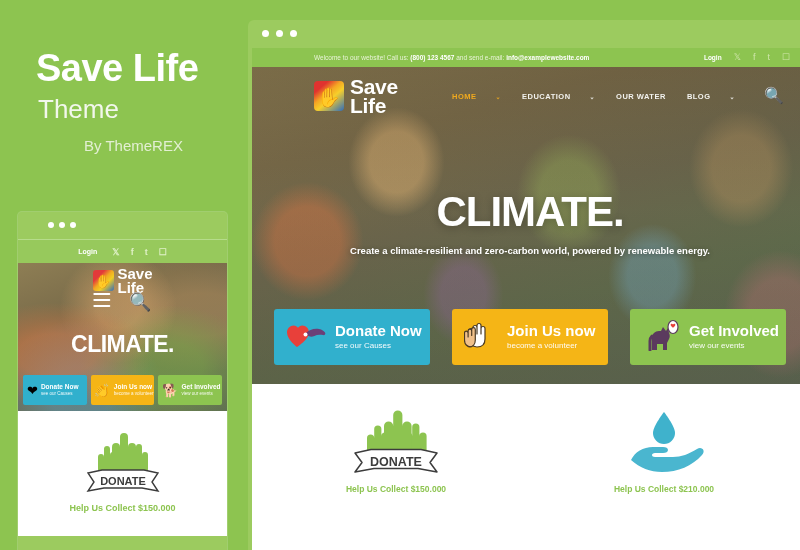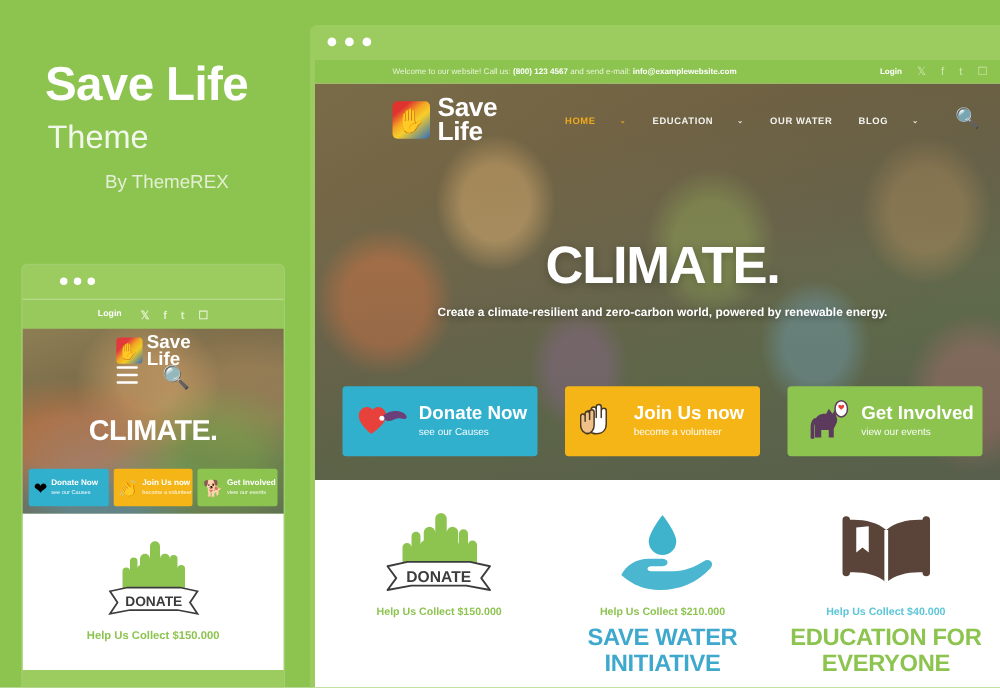--- a/index.html
+++ b/index.html
@@ -400,34 +400,18 @@
         <div class="icn">
           <svg width="106" height="66" viewBox="0 0 106 66">
             <path d="M53 4 C53 4 42 18 42 25 a11 11 0 0022 0 C64 18 53 4 53 4z" fill="#3fb2cc"></path>
             <path d="M20 52 c4-8 12-13 22-13 h10 c3 0 5 1 5 3 0 2-2 3-5 3h-8c-2 0-3 1-3 2s1 2 3 2h18 c8 0 16-3 24-8 5-3 9 2 5 6 -10 11-24 17-40 17 -12 0-22-4-31-12z" fill="#4ab6cf"></path>
           </svg>
         </div>
         <div class="collect">
           <span>Help Us Collect</span>
           <span>$210.000</span>
         </div>
-        <div class="ttl">SAVE WATER INITIATIVE</div>
-      </div>
-
-      <div class="cause c3">
-        <div class="icn">
-          <svg width="104" height="66" viewBox="0 0 104 66">
-            <path d="M52 16 C44 9 32 7 20 8 v42 c12-1 24 1 32 8 8-7 20-9 32-8 V8 C72 7 60 9 52 16z" fill="#5a4439"></path>
-            <path d="M52 16 v42" stroke="#fff" stroke-width="3"></path>
-            <path d="M28 14 v20 l5-4 5 4 V13" fill="#fff"></path>
-            <path d="M20 8 v42 M84 8 v42" stroke="#5a4439" stroke-width="6" stroke-linecap="round"></path>
-          </svg>
-        </div>
-        <div class="collect">
-          <span>Help Us Collect</span>
-          <span>$40.000</span>
-        </div>
-        <div class="ttl">EDUCATION FOR EVERYONE</div>
-      </div>
+      </div>
+
 
     </div>
   </div>
 </div>
 
 </body></html>

